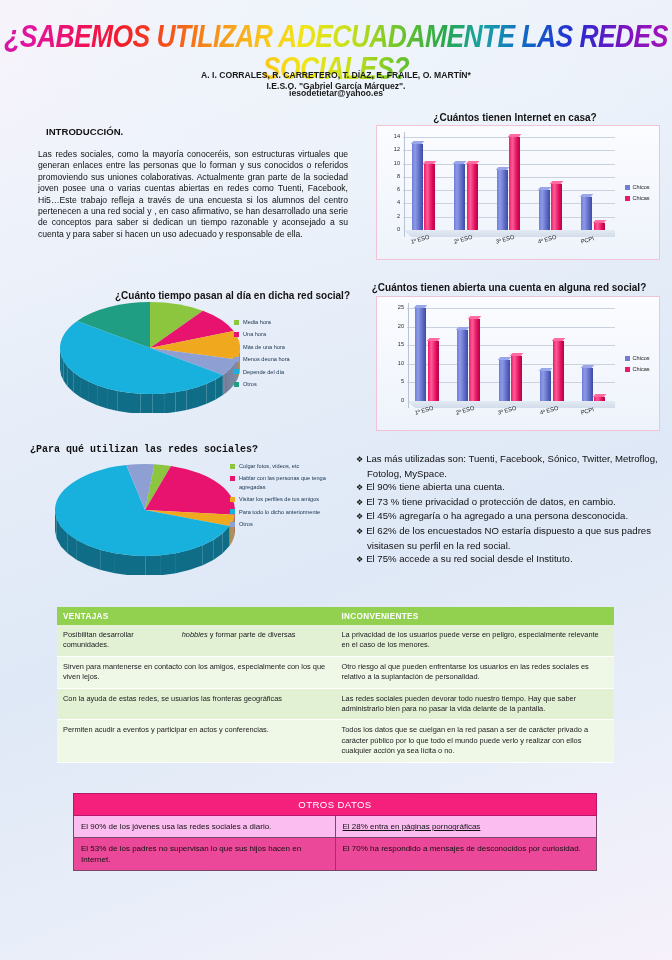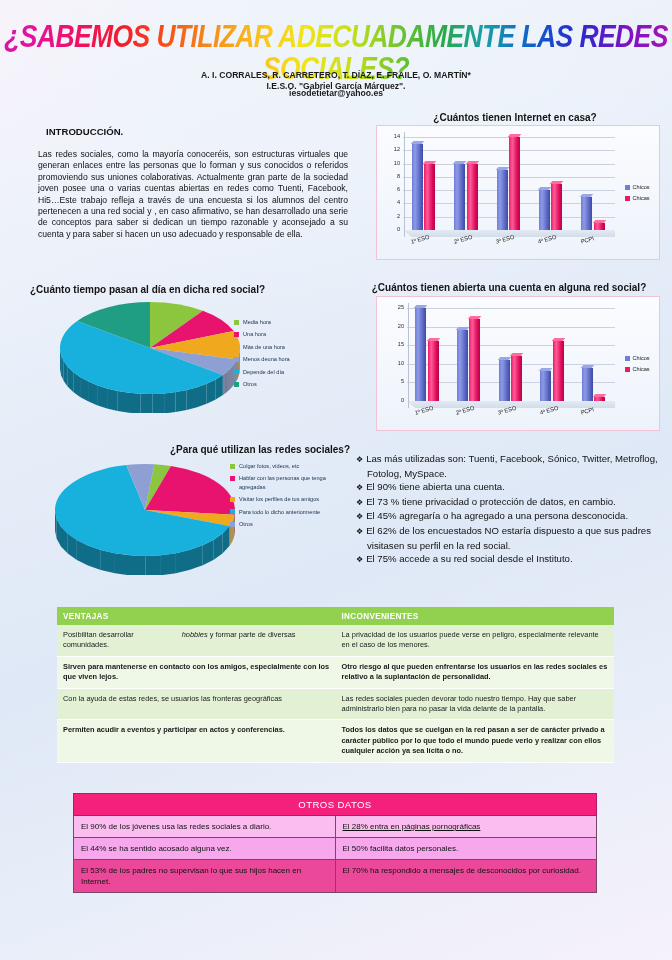--- a/index.html
+++ b/index.html
@@ -73,21 +73,21 @@
   .bullets ul{margin:0;padding:0;}
 
   
   .tbl1{position:absolute;left:57px;top:607px;width:557px;border-collapse:collapse;
         table-layout:fixed;}
   .tbl1 th{background:#92d050;color:#ffffff;font-size:8.2px;font-weight:bold;
            text-align:left;padding:4.5px 6px;letter-spacing:.3px;}
   .tbl1 td{font-size:7.4px;line-height:10.4px;color:#1a1a1a;padding:5px 6px;
            vertical-align:top;border-bottom:1px solid #ffffff;}
   .tbl1 tr.odd td{background:#e2f0d4;}
-  .tbl1 tr.even td{background:#eff7e6;font-weight:bold;}
+  .tbl1 tr.even td{background:#eff7e6;}
   .tbl1 td i{font-style:italic;padding-left:46px;}
 
   
   .tbl2{position:absolute;left:73px;top:793px;width:524px;border-collapse:collapse;
         table-layout:fixed;}
   .tbl2 .hdr td{background:#f5207c;color:#ffffff;font-size:9.6px;text-align:center;
                 padding:5px 0;border:1px solid #b5186a;letter-spacing:.4px;}
   .tbl2 td.cell{font-size:8px;line-height:11px;color:#111;padding:5px 7px;
                 vertical-align:top;border:1px solid #7a4668;}
   .tbl2 tr.r1 td.cell{background:#fbbdf0;}
@@ -174,21 +174,21 @@
       <div style="position: absolute; left: 19px; top: 6px; width: 8px; height: 105px; border-right: 1px solid rgb(185, 195, 210);"></div>
       <div class="cat-label" style="left: 33.2px; top: 113px;">1º ESO</div>
       <div class="cat-label" style="left: 75.6px; top: 113px;">2º ESO</div>
       <div class="cat-label" style="left: 118px; top: 113px;">3º ESO</div>
       <div class="cat-label" style="left: 160.4px; top: 113px;">4º ESO</div>
       <div class="cat-label" style="left: 202.8px; top: 113px;">PCPI</div>
       <div class="legend-item" style="left: 248px; top: 58px;"><span class="legend-sw" style="background:#6f7fd8"></span><span>Chicos</span></div>
       <div class="legend-item" style="left: 248px; top: 69px;"><span class="legend-sw" style="background:#f0176b"></span><span>Chicas</span></div>
     </div>
 
-  <div class="sec-title" style="left:30px;top:284px;width:320px;text-align:left;">¿Cuánto tiempo pasan al día en dicha red social?</div>
+  <div class="sec-title" style="left:30px;top:290px;width:320px;text-align:right;">¿Cuánto tiempo pasan al día en dicha red social?</div>
   <div class="pie-wrap" id="pie1" style="left:60px;top:298px;width:180px;height:115px;"><svg width="180" height="115">
         <path d="M179.9950652428961,49.51829793065269 L179.98889692334944,50.72253659634375 L179.98889692334944,70.72253659634376 L179.9950652428961,69.5182979306527 Z" fill="#956813"></path>
         <path d="M179.98889692334944,50.72253659634375 L179.92105470889726,51.92628007154318 L179.92105470889726,71.92628007154318 L179.98889692334944,70.72253659634376 Z" fill="#956813"></path>
         <path d="M179.92105470889726,51.92628007154318 L179.79158509520448,53.128703370601414 L179.79158509520448,73.12870337060141 L179.92105470889726,71.92628007154318 Z" fill="#956813"></path>
         <path d="M179.79158509520448,53.128703370601414 L179.6005768142772,54.32898241265166 L179.6005768142772,74.32898241265167 L179.79158509520448,73.12870337060141 Z" fill="#956813"></path>
         <path d="M179.6005768142772,54.32898241265166 L179.34816077365008,55.52629458639377 L179.34816077365008,75.52629458639376 L179.6005768142772,74.32898241265167 Z" fill="#956813"></path>
         <path d="M179.34816077365008,55.52629458639377 L179.03450996666896,56.719819313870936 L179.03450996666896,76.71981931387094 L179.34816077365008,75.52629458639376 Z" fill="#956813"></path>
         <path d="M179.03450996666896,56.719819313870936 L178.65983935392964,57.90873861285284 L178.65983935392964,77.90873861285283 L179.03450996666896,76.71981931387094 Z" fill="#956813"></path>
         <path d="M178.65983935392964,57.90873861285284 L178.22440571595496,59.09223765743981 L178.22440571595496,79.09223765743981 L178.65983935392964,77.90873861285283 Z" fill="#956813"></path>
         <path d="M178.22440571595496,59.09223765743981 L177.72850747720997,60.26950533650376 L177.72850747720997,80.26950533650376 L178.22440571595496,79.09223765743981 Z" fill="#956813"></path>
@@ -311,21 +311,21 @@
       <div style="position: absolute; left: 23px; top: 6px; width: 8px; height: 105px; border-right: 1px solid rgb(185, 195, 210);"></div>
       <div class="cat-label" style="left: 36.8px; top: 113px;">1º ESO</div>
       <div class="cat-label" style="left: 78.4px; top: 113px;">2º ESO</div>
       <div class="cat-label" style="left: 120px; top: 113px;">3º ESO</div>
       <div class="cat-label" style="left: 161.6px; top: 113px;">4º ESO</div>
       <div class="cat-label" style="left: 203.2px; top: 113px;">PCPI</div>
       <div class="legend-item" style="left: 248px; top: 58px;"><span class="legend-sw" style="background:#6f7fd8"></span><span>Chicos</span></div>
       <div class="legend-item" style="left: 248px; top: 69px;"><span class="legend-sw" style="background:#f0176b"></span><span>Chicas</span></div>
     </div>
 
-  <div class="sec-title" style="left:30px;top:444px;width:320px;text-align:right;">¿Para qué utilizan las redes sociales?</div>
+  <div class="sec-title" style="left:30px;top:444px;width:320px;text-align:left;font-family:Liberation Mono, monospace;">¿Para qué utilizan las redes sociales?</div>
   <div class="pie-wrap" id="pie2" style="left:55px;top:460px;width:180px;height:115px;"><svg width="180" height="115">
         <path d="M179.9950652428961,49.51829793065269 L179.9000887465773,52.16689673264356 L179.9000887465773,72.16689673264355 L179.9950652428961,69.5182979306527 Z" fill="#900c44"></path>
         <path d="M179.9000887465773,52.16689673264356 L179.5069705831446,54.808309310312055 L179.5069705831446,74.80830931031205 L179.9000887465773,72.16689673264355 Z" fill="#900c44"></path>
         <path d="M179.5069705831446,54.808309310312055 L179.4035489040357,55.28710892267186 L179.4035489040357,75.28710892267186 L179.5069705831446,74.80830931031205 Z" fill="#956813"></path>
         <path d="M179.4035489040357,55.28710892267186 L179.290323118303,55.765328743957994 L179.290323118303,75.765328743958 L179.4035489040357,75.28710892267186 Z" fill="#956813"></path>
         <path d="M179.290323118303,55.765328743957994 L179.16730564242994,56.242916331977995 L179.16730564242994,76.242916331978 L179.290323118303,75.765328743958 Z" fill="#956813"></path>
         <path d="M179.16730564242994,56.242916331977995 L179.03450996666896,56.71981931387093 L179.03450996666896,76.71981931387093 L179.16730564242994,76.242916331978 Z" fill="#956813"></path>
         <path d="M179.03450996666896,56.71981931387093 L178.8919506535624,57.19598539185061 L178.8919506535624,77.19598539185061 L179.03450996666896,76.71981931387093 Z" fill="#956813"></path>
         <path d="M178.8919506535624,57.19598539185061 L178.73964333634547,57.671362348940704 L178.73964333634547,77.6713623489407 L178.8919506535624,77.19598539185061 Z" fill="#956813"></path>
         <path d="M178.73964333634547,57.671362348940704 L178.5776047172318,58.14589805470083 L178.5776047172318,78.14589805470084 L178.73964333634547,77.6713623489407 Z" fill="#956813"></path>
@@ -418,24 +418,20 @@
     <tbody>
       <tr class="hdr">
         <td colspan="2">OTROS DATOS</td>
       </tr>
     </tbody>
     <tbody id="otros-body">
         <tr class="r1">
           <td class="cell" style="width: 48%;">El 90% de los jóvenes usa las redes sociales a diario.</td>
           <td class="cell" style="width: 52%; text-decoration: underline;">El 28% entra en páginas pornográficas</td>
         </tr>
-        <tr class="r2">
-          <td class="cell" style="width: 48%;">El 44% se ha sentido acosado alguna vez.</td>
-          <td class="cell" style="width: 52%;">El 50% facilita datos personales.</td>
-        </tr>
         <tr class="r3">
           <td class="cell" style="width: 48%;">El 53% de los padres no supervisan lo que sus hijos hacen en Internet.</td>
           <td class="cell" style="width: 52%;">El 70% ha respondido a mensajes de desconocidos por curiosidad.</td>
         </tr>
       </tbody>
   </table>
 
 </div>
 
 </body></html>

